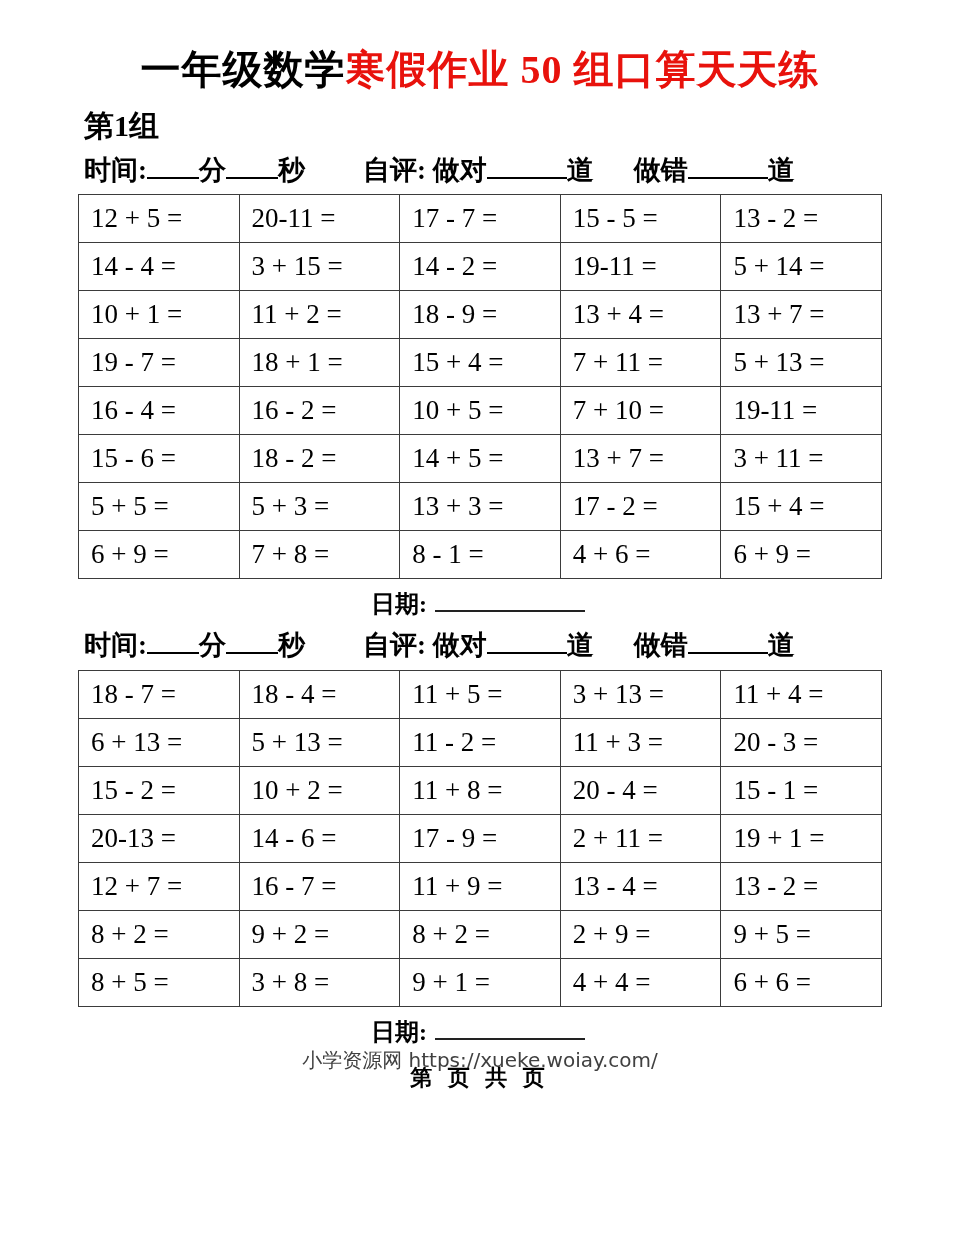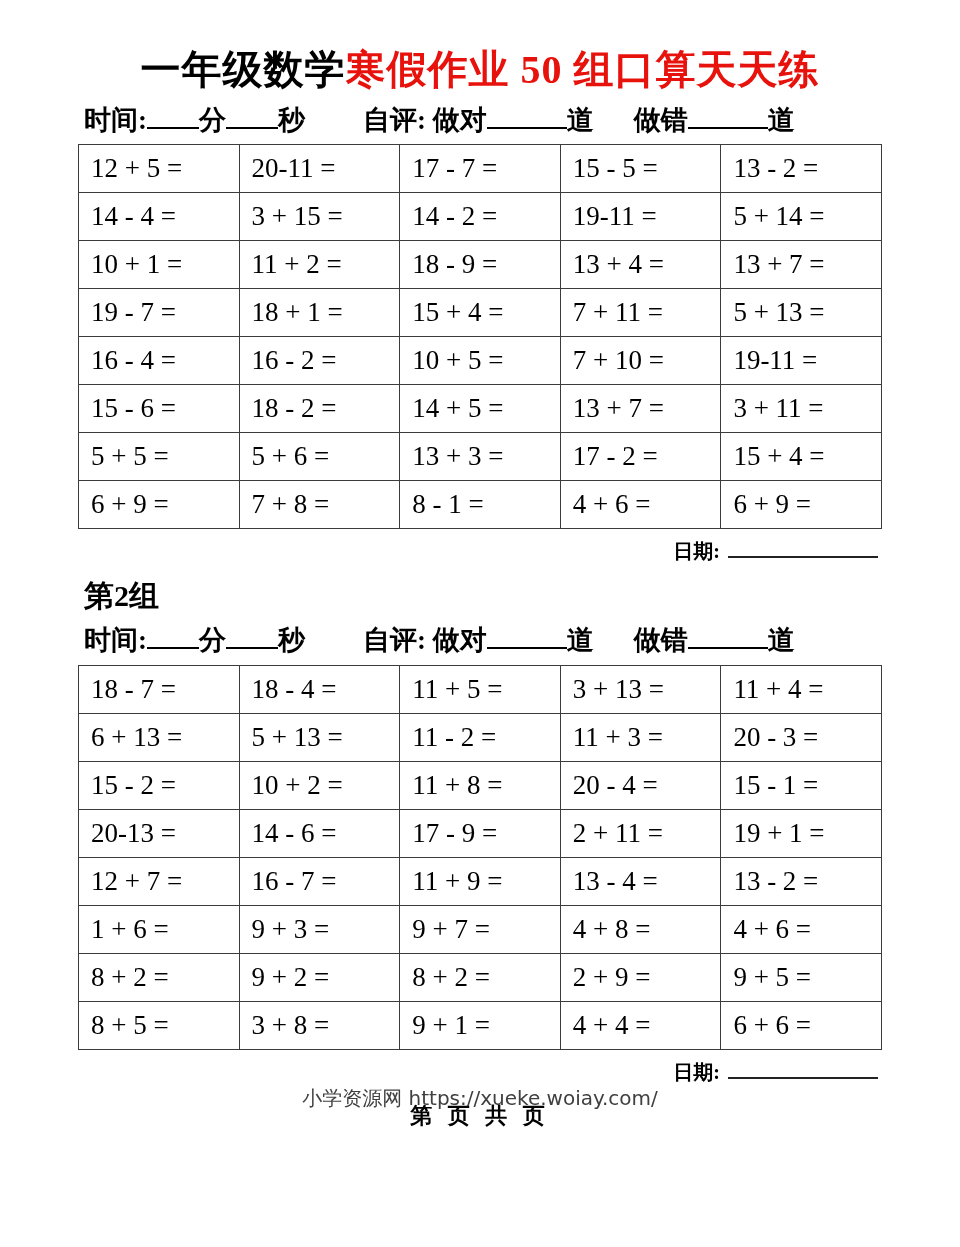--- a/index.html
+++ b/index.html
@@ -58,23 +58,23 @@
     border: 1px solid #3b3b3b;
     height: 48px;
     font-size: 27px;
     padding: 0 0 0 12px;
     vertical-align: middle;
     white-space: nowrap;
     overflow: hidden;
   }
 
   .date-line {
-    font-size: 20px;
-    font-weight: bold;
-    text-align: right;
+    font-size: 24px;
+    font-weight: bold;
+    text-align: center;
     margin: 10px 4px 0 0;
     line-height: 1.25;
   }
   .date-line .blank { width: 150px; margin-left: 8px; border-bottom-color: #222; }
 
   .footer { text-align: center; margin-top: 2px; }
   .watermark {
     font-family: "DejaVu Sans", sans-serif;
     font-size: 20px;
     color: #404040;
@@ -88,20 +88,21 @@
     line-height: 1.15;
   }
 </style>
 </head>
 <body>
 
 <div class="page">
 
   <div class="title"><span>一年级数学</span><span class="red">寒假作业 50 组口算天天练</span></div>
 
+  <div class="group-label">第1组</div>
 
   <div class="meta"><span>时间:</span><span class="blank sm"></span><span>分</span><span class="blank sm"></span><span>秒</span><span class="gap-lg"></span><span>自评: 做对</span><span class="blank md"></span><span>道</span><span class="gap-md"></span><span>做错</span><span class="blank md"></span><span>道</span></div>
 
   <table class="grid">
     <tbody>
         <tr>
       <td>12 + 5 =</td>
       <td>20-11 =</td>
       <td>17 - 7 =</td>
       <td>15 - 5 =</td>
@@ -137,38 +138,37 @@
     </tr>
     <tr>
       <td>15 - 6 =</td>
       <td>18 - 2 =</td>
       <td>14 + 5 =</td>
       <td>13 + 7 =</td>
       <td>3 + 11 =</td>
     </tr>
     <tr>
       <td>5 + 5 =</td>
-      <td>5 + 6 =</td>
+      <td>5 + 3 =</td>
       <td>13 + 3 =</td>
       <td>17 - 2 =</td>
       <td>15 + 4 =</td>
     </tr>
     <tr>
       <td>6 + 9 =</td>
       <td>7 + 8 =</td>
       <td>8 - 1 =</td>
       <td>4 + 6 =</td>
       <td>6 + 9 =</td>
     </tr>
   </tbody>
     </table>
 
   <div class="date-line"><span>日期:</span><span class="blank"></span></div>
 
-  <div class="group-label">第2组</div>
 
   <div class="meta"><span>时间:</span><span class="blank sm"></span><span>分</span><span class="blank sm"></span><span>秒</span><span class="gap-lg"></span><span>自评: 做对</span><span class="blank md"></span><span>道</span><span class="gap-md"></span><span>做错</span><span class="blank md"></span><span>道</span></div>
 
   <table class="grid">
     <tbody>
         <tr>
       <td>18 - 7 =</td>
       <td>18 - 4 =</td>
       <td>11 + 5 =</td>
       <td>3 + 13 =</td>
@@ -196,27 +196,20 @@
       <td>19 + 1 =</td>
     </tr>
     <tr>
       <td>12 + 7 =</td>
       <td>16 - 7 =</td>
       <td>11 + 9 =</td>
       <td>13 - 4 =</td>
       <td>13 - 2 =</td>
     </tr>
     <tr>
-      <td>1 + 6 =</td>
-      <td>9 + 3 =</td>
-      <td>9 + 7 =</td>
-      <td>4 + 8 =</td>
-      <td>4 + 6 =</td>
-    </tr>
-    <tr>
       <td>8 + 2 =</td>
       <td>9 + 2 =</td>
       <td>8 + 2 =</td>
       <td>2 + 9 =</td>
       <td>9 + 5 =</td>
     </tr>
     <tr>
       <td>8 + 5 =</td>
       <td>3 + 8 =</td>
       <td>9 + 1 =</td>

